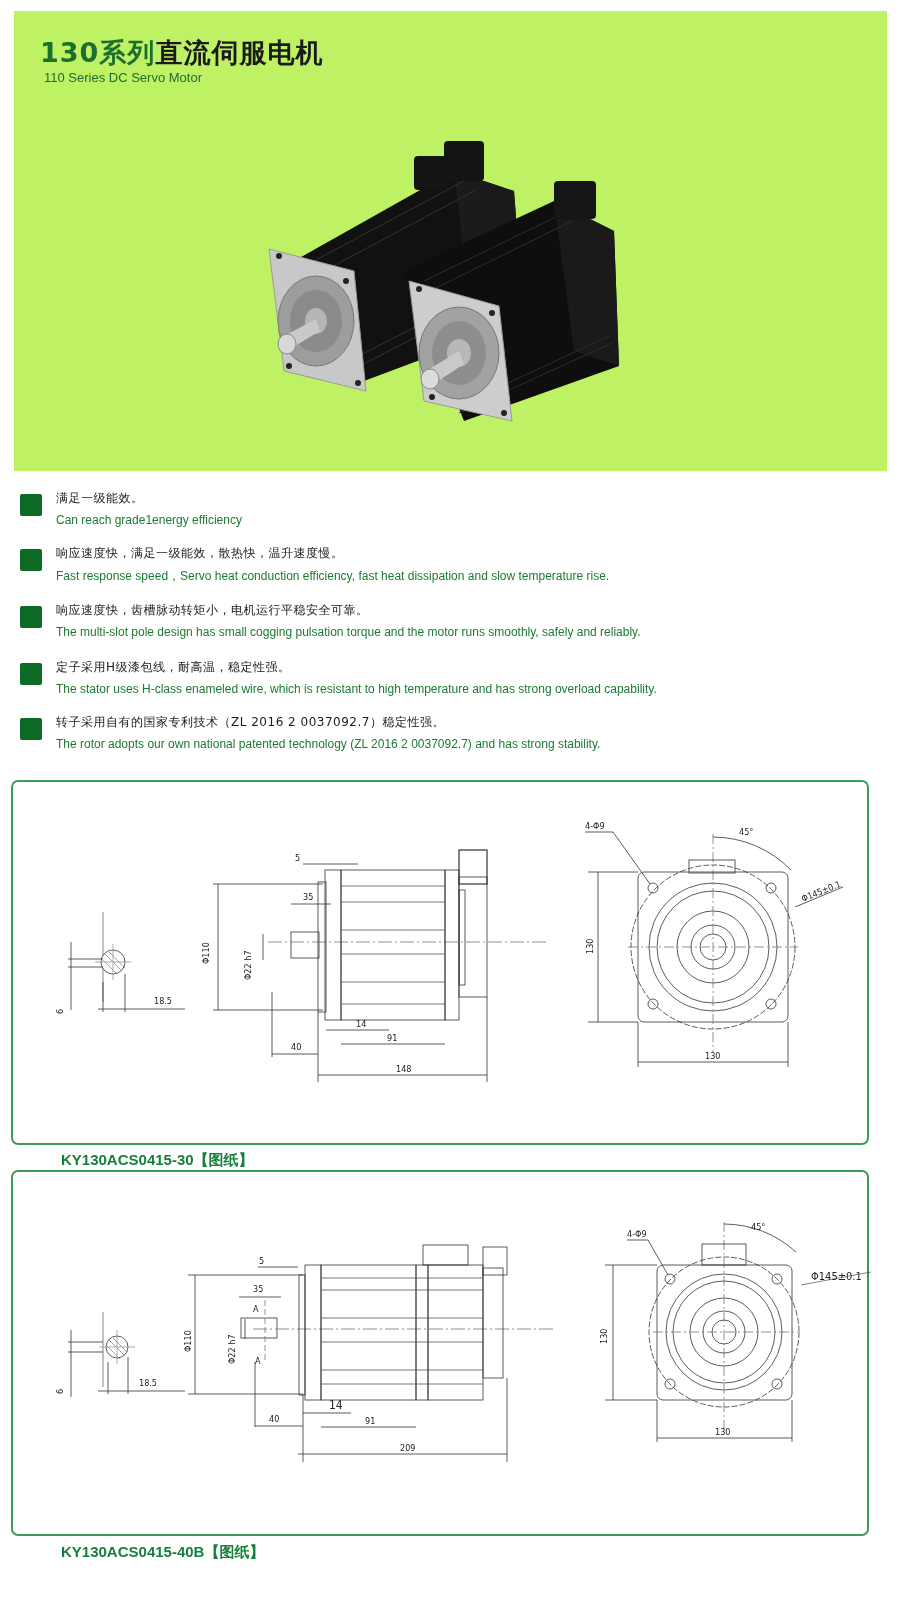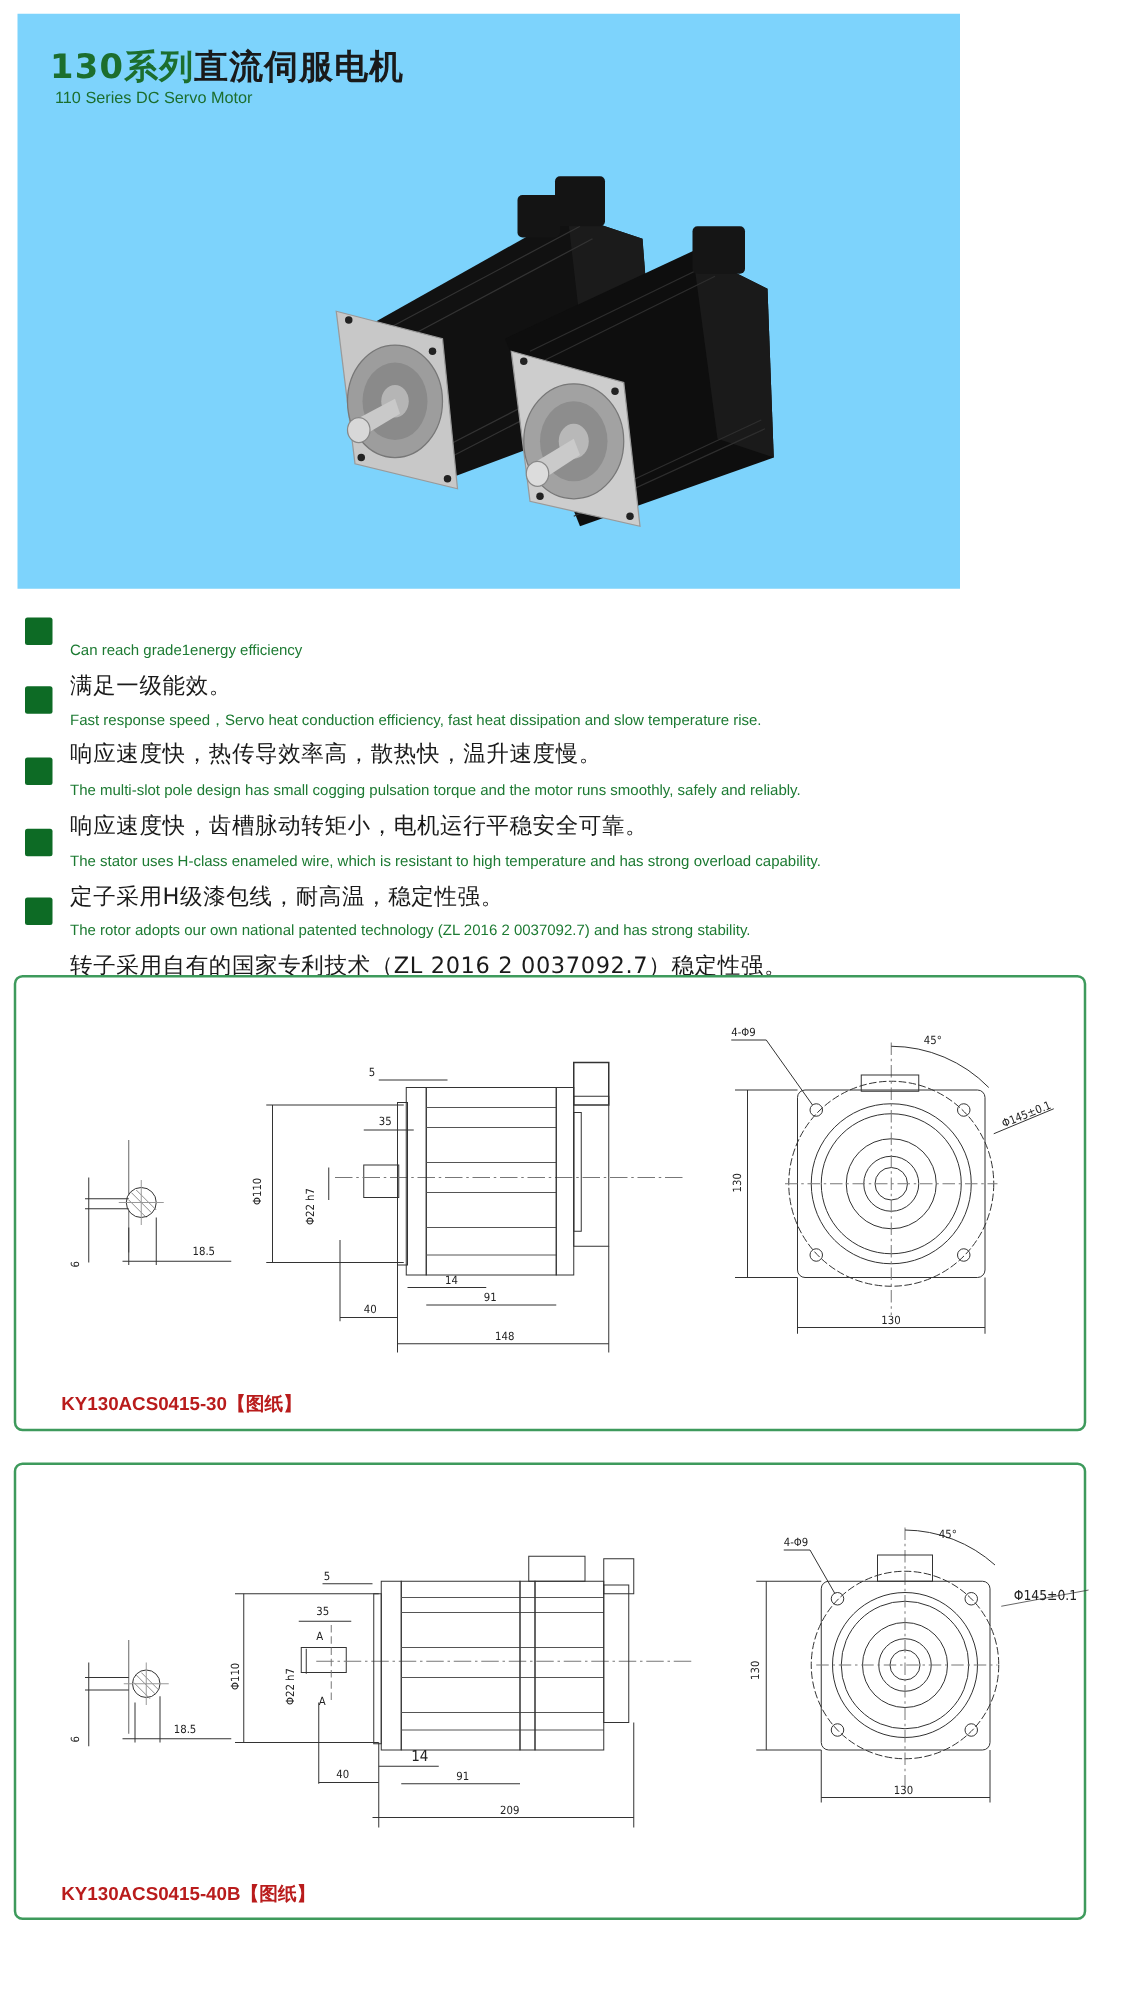--- a/index.html
+++ b/index.html
@@ -1,29 +1,29 @@
 <!DOCTYPE html>
 <html><head>
 <meta charset="utf-8">
 <style>
   * { box-sizing: border-box; margin: 0; padding: 0; }
   body { width: 900px; height: 1605px; background: #ffffff; font-family: "DejaVu Sans", "Liberation Sans", sans-serif; position: relative; overflow: hidden; }
-  .hero { position: absolute; left: 14px; top: 11px; width: 754px; height: 460px; background: #7dd3fc; }
+  .hero { position: absolute; left: 14px; top: 11px; width: 873px; height: 460px; background: #bef264; }
   .hero-title { position: absolute; left: 26px; top: 24px; font-size: 27px; font-weight: bold; color: #1a1a1a; letter-spacing: 1px; white-space: nowrap; }
   .hero-title .green { color: #1c6e2e; }
   .hero-sub { position: absolute; left: 30px; top: 59px; font-family: "Liberation Sans", sans-serif; font-size: 13px; color: #1c6e2e; }
   .hero-img { position: absolute; left: 240px; top: 110px; width: 380px; height: 320px; }
 
   .feature { position: absolute; left: 20px; width: 860px; }
   .feature .sq { position: absolute; left: 0; top: 4px; width: 22px; height: 22px; background: #0d6b25; border-radius: 2px; }
-  .feature .zh { position: absolute; left: 36px; top: 0; font-size: 18px; color: #1a1a1a; white-space: nowrap; letter-spacing: 0.5px; margin-top: 46px; }
+  .feature .zh { position: absolute; left: 36px; top: 0; font-size: 12px; color: #1a1a1a; white-space: nowrap; letter-spacing: 0.5px; }
   .feature .en { position: absolute; left: 36px; top: 23px; font-family: "Liberation Sans", sans-serif; font-size: 12px; color: #1c7a32; white-space: nowrap; text-align: center; }
 
   .box { position: absolute; left: 11px; width: 858px; border: 2px solid #3e9a5c; border-radius: 7px; background: #fff; }
-  .box-label { position: absolute; left: 36px; font-family: "Liberation Sans", sans-serif; font-size: 15px; font-weight: bold; color: #b91c1c; white-space: nowrap; }
+  .box-label { position: absolute; left: 48px; font-family: "Liberation Sans", sans-serif; font-size: 15px; font-weight: bold; color: #15803d; white-space: nowrap; margin-top: 37px; }
   .box svg { position: absolute; left: 0; top: 0; }
   .dim { font-family: "DejaVu Sans Condensed", "DejaVu Sans", sans-serif; font-size: 9px; fill: #222; }
 </style>
 </head>
 <body>
 
 <div class="hero">
   <div class="hero-title"><span class="green">130系列</span><span>直流伺服电机</span></div>
   <div class="hero-sub">110 Series DC Servo Motor</div>
 
@@ -74,21 +74,21 @@
   </svg>
 </div>
 
 <div class="feature" style="top:490px">
   <span class="sq"></span>
   <span class="zh">满足一级能效。</span>
   <span class="en">Can reach grade1energy efficiency</span>
 </div>
 <div class="feature" style="top:545px">
   <span class="sq"></span>
-  <span class="zh">响应速度快，热传导效率高，散热快，温升速度慢。</span>
+  <span class="zh">响应速度快，满足一级能效，散热快，温升速度慢。</span>
   <span class="en">Fast response speed，Servo heat conduction efficiency, fast heat dissipation and slow temperature rise.</span>
 </div>
 <div class="feature" style="top:602px">
   <span class="sq"></span>
   <span class="zh">响应速度快，齿槽脉动转矩小，电机运行平稳安全可靠。</span>
   <span class="en">The multi-slot pole design has small cogging pulsation torque and the motor runs smoothly, safely and reliably.</span>
 </div>
 <div class="feature" style="top:659px">
   <span class="sq"></span>
   <span class="zh">定子采用H级漆包线，耐高温，稳定性强。</span>

